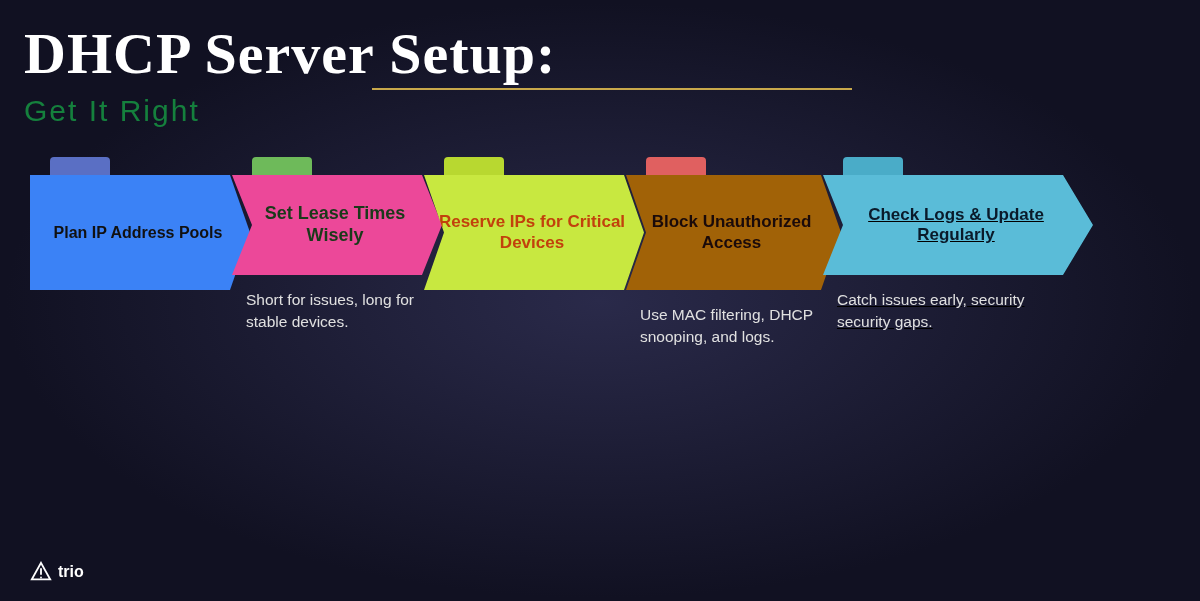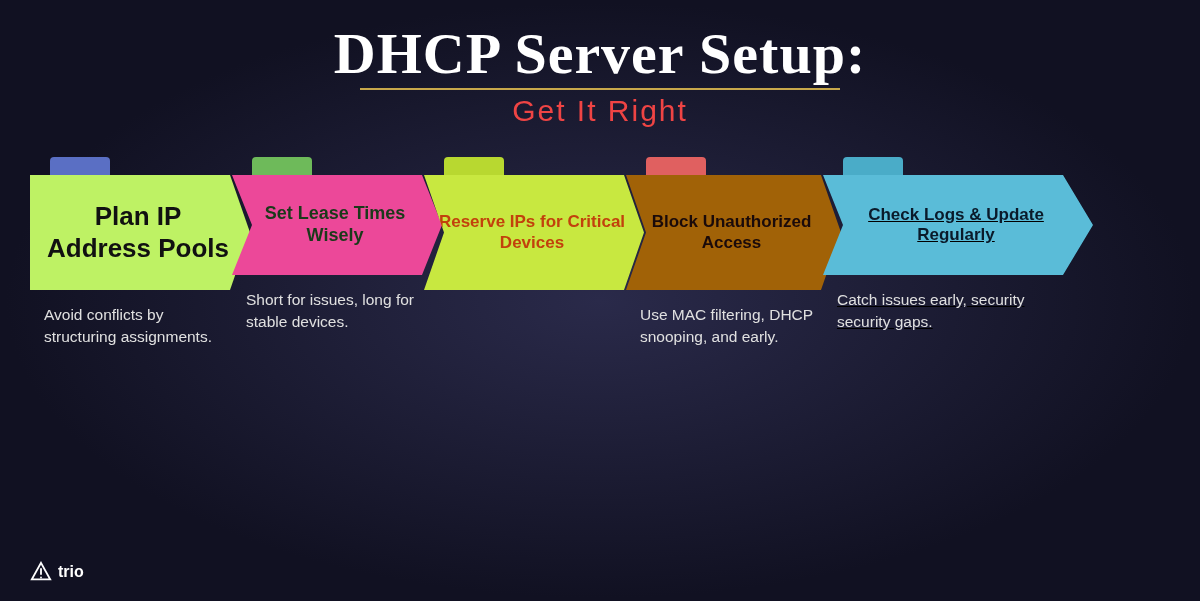--- a/index.html
+++ b/index.html
@@ -22,43 +22,44 @@
 
     .content {
       position: relative;
       z-index: 1;
       width: 100%;
       height: 100%;
     }
 
     
     .header {
-      text-align: center;
+      text-align: left;
       padding-top: 22px;
+      padding-left: 24px;
     }
 
     .main-title {
       font-size: 58px;
       font-weight: 700;
       color: #ffffff;
       letter-spacing: 1px;
       line-height: 1.1;
       font-family: 'Georgia', serif;
     }
 
     .title-underline {
       width: 480px;
       height: 2px;
       background: #c8a84b;
       margin: 2px auto 4px auto;
     }
 
     .subtitle {
       font-size: 30px;
-      color: #ef4444;
+      color: #15803d;
       font-weight: 300;
       letter-spacing: 2px;
     }
 
     
     .steps-area {
       display: flex;
       align-items: flex-start;
       position: absolute;
       top: 175px;
@@ -99,23 +100,23 @@
       font-size: 15.5px;
       line-height: 1.4;
       flex: 1;
     }
 
     
     .step-1 {
       width: 220px;
     }
     .step-1 .step-header {
-      background: #bef264;
+      background: #3b82f6;
       color: #111;
-      font-size: 26px;
+      font-size: 16px;
       min-height: 115px;
     }
 
     
     .step-2 {
       width: 210px;
       margin-left: -18px;
     }
     .step-2 .step-header {
       background: #ec4899;
@@ -214,21 +215,20 @@
     <div class="subtitle">Get It Right</div>
   </div>
 
   <div class="steps-area">
 
     <div class="step-card step-1 step-wrapper">
       <div class="step-tab tab-blue"></div>
       <div class="step-header">
         <span>Plan IP Address Pools</span>
       </div>
-      <div class="step-body">Avoid conflicts by structuring assignments.</div>
     </div>
 
     <div class="step-card step-2 step-wrapper">
       <div class="step-tab tab-green"></div>
       <div class="step-header">
         <span>Set Lease Times Wisely</span>
       </div>
       <div class="step-body">Short for issues, long for stable devices.</div>
     </div>
 
@@ -237,21 +237,21 @@
       <div class="step-header">
         <span>Reserve IPs for Critical Devices</span>
       </div>
     </div>
 
     <div class="step-card step-4 step-wrapper">
       <div class="step-tab tab-coral"></div>
       <div class="step-header">
         <span>Block Unauthorized Access</span>
       </div>
-      <div class="step-body">Use MAC filtering, DHCP snooping, and early.</div>
+      <div class="step-body">Use MAC filtering, DHCP snooping, and logs.</div>
     </div>
 
     <div class="step-card step-5 step-wrapper">
       <div class="step-tab tab-sky"></div>
       <div class="step-header">
         <span>Check Logs &amp; Update Regularly</span>
       </div>
       <div class="step-body">Catch issues early, security security gaps.</div>
     </div>
 

